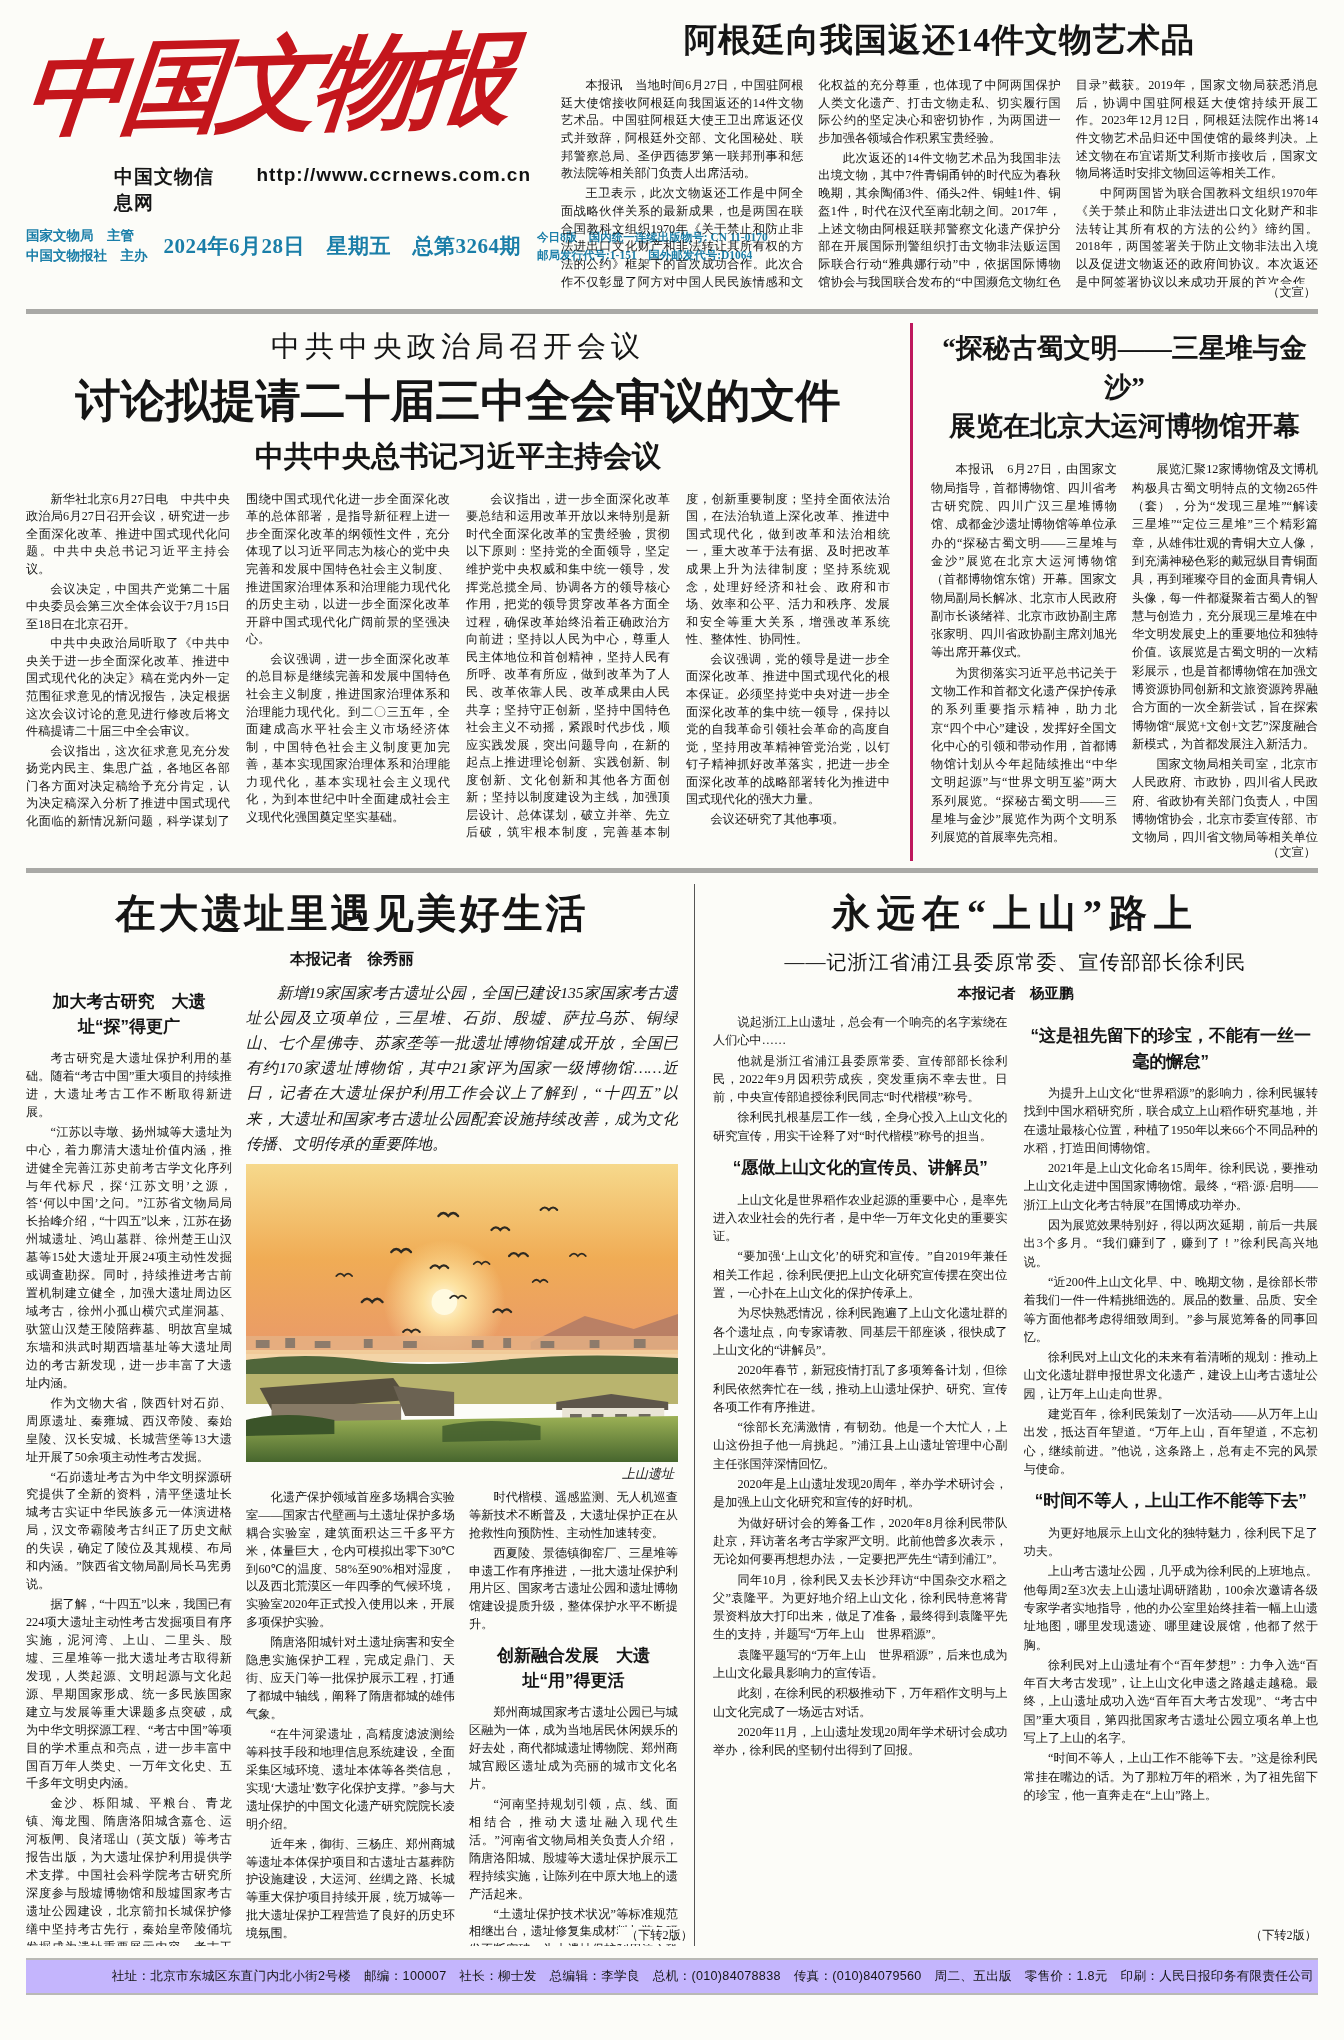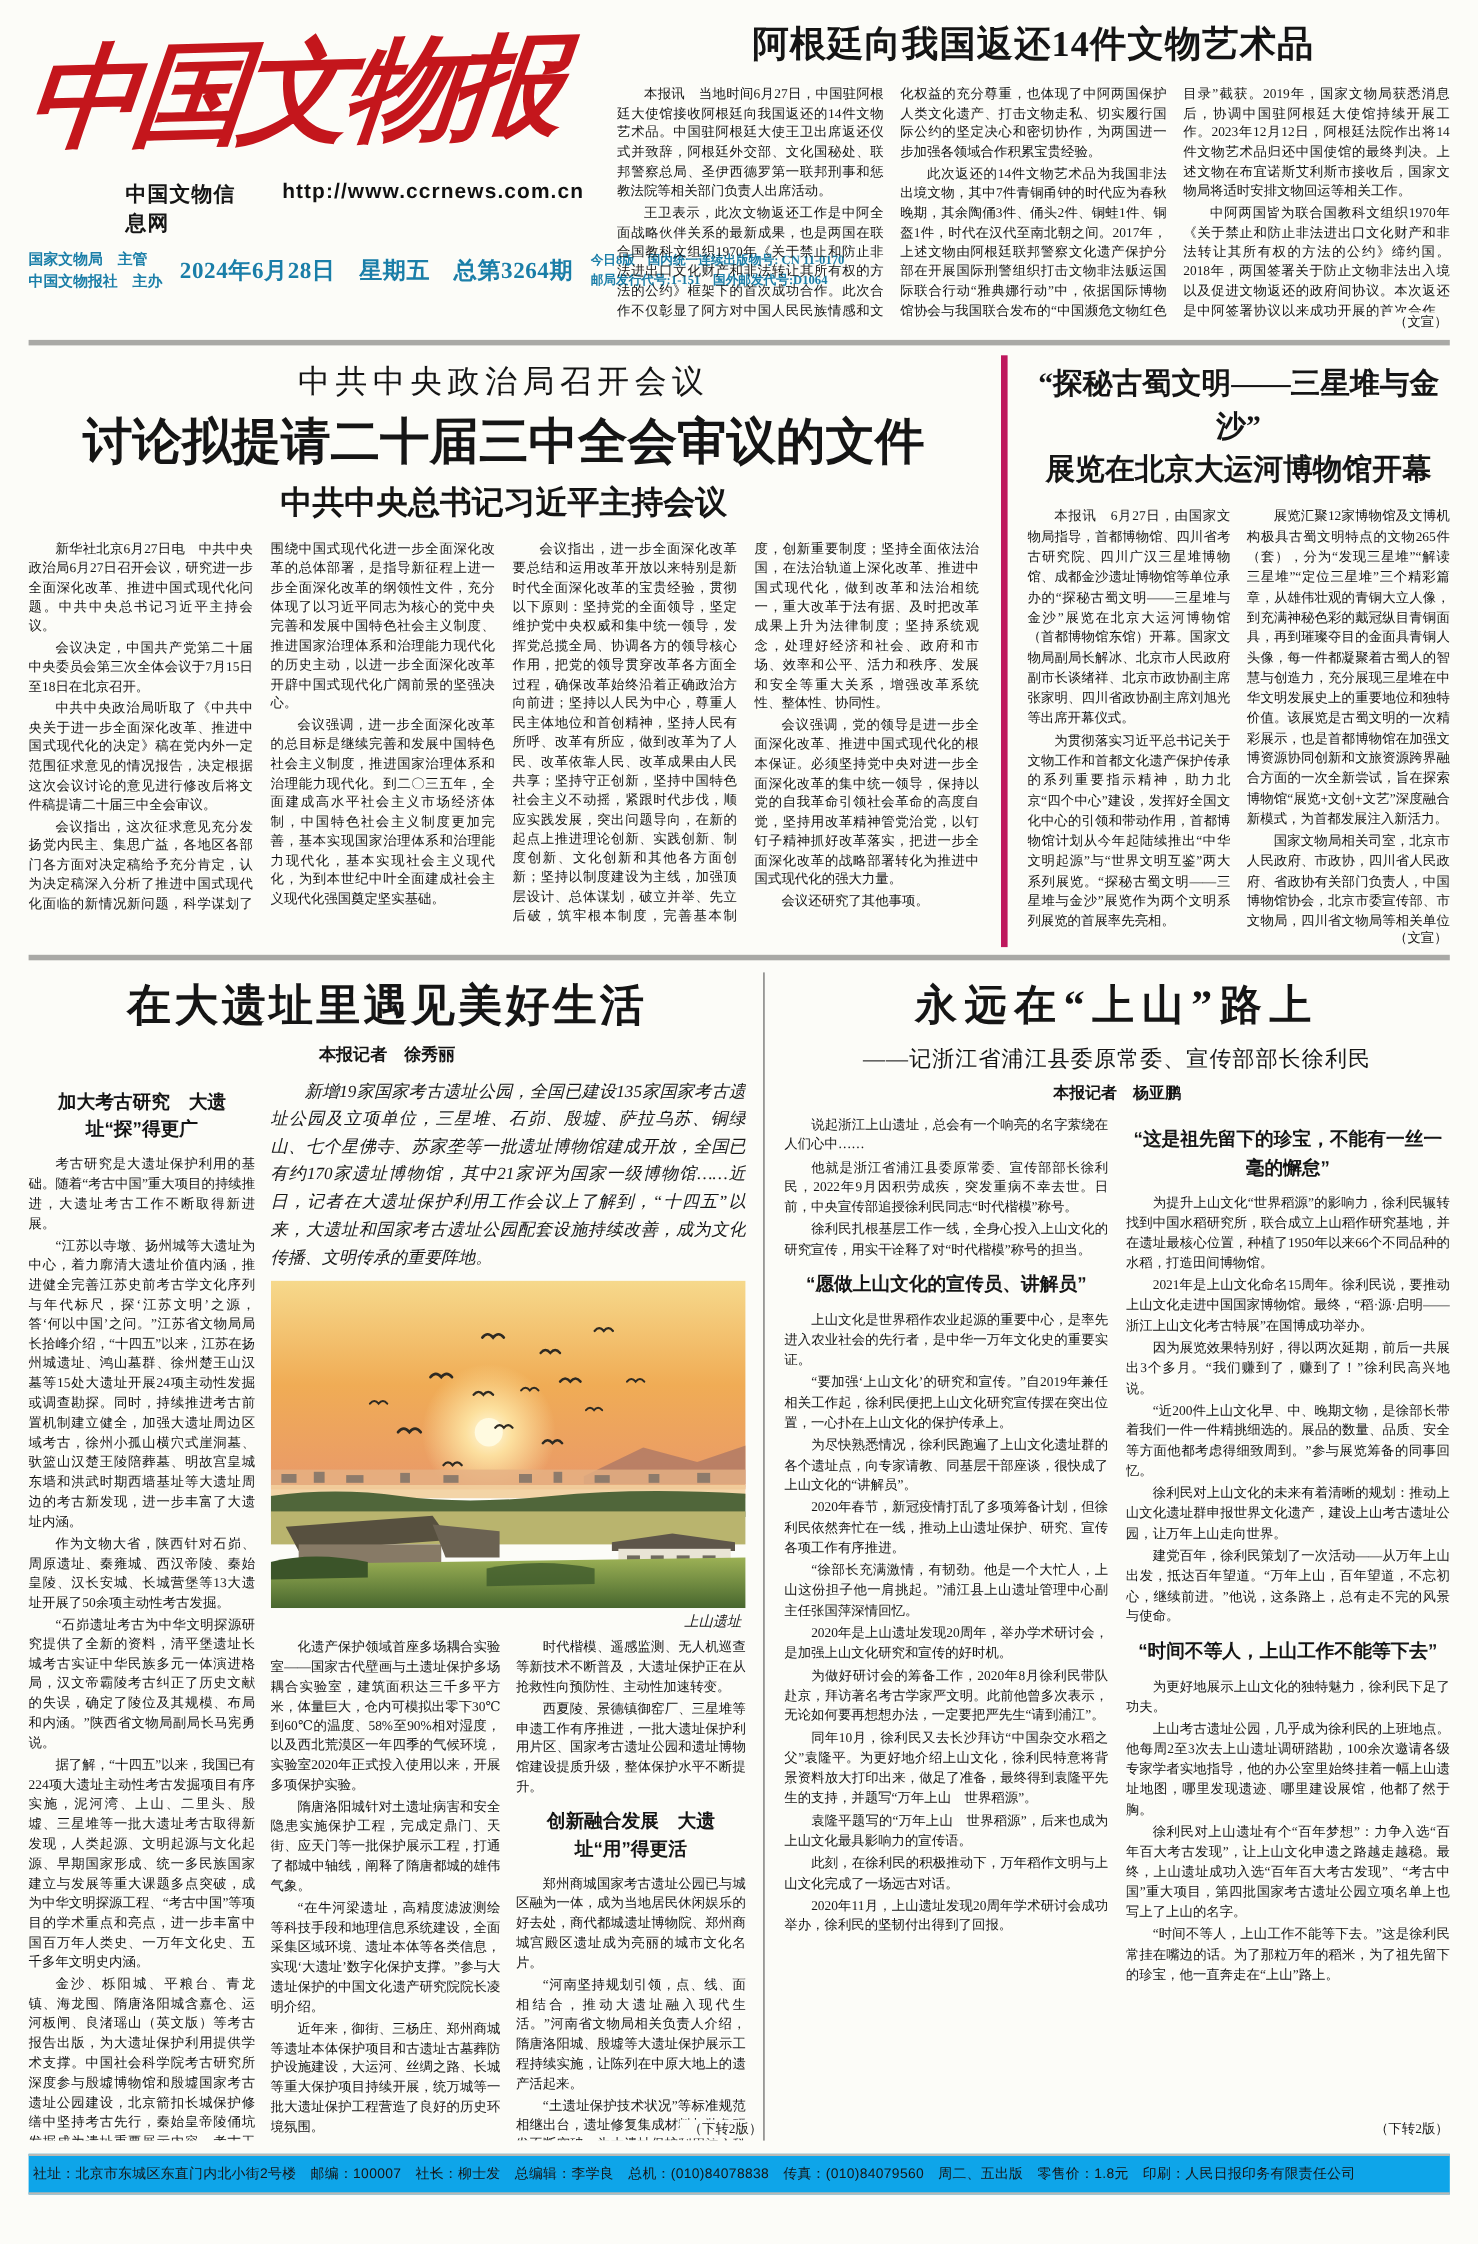--- a/index.html
+++ b/index.html
@@ -29,21 +29,21 @@
 
   
   .middle{display:flex;padding:2px 26px 0 26px;height:540px;}
   .politburo{width:884px;padding-right:20px;display:flex;flex-direction:column;}
   .pb-kicker{text-align:center;font-size:29px;letter-spacing:5px;margin:4px 0 8px 0;}
   .pb-head{text-align:center;font-size:45px;font-weight:bold;letter-spacing:0px;line-height:1.15;
            font-family:"Liberation Sans","DejaVu Sans",sans-serif;}
   .pb-sub{text-align:center;font-size:29px;font-weight:bold;margin:10px 0 14px 0;
           font-family:"Liberation Sans","DejaVu Sans",sans-serif;}
   .pb-body{flex:1;column-count:4;column-gap:16px;font-size:12.2px;line-height:1.44;text-align:justify;overflow:hidden;}
-  .exhibition{flex:1;border-left:6px solid #be185d;padding-left:18px;display:flex;flex-direction:column;}
+  .exhibition{flex:1;border-left:3px solid #be185d;padding-left:18px;display:flex;flex-direction:column;}
   .ex-head{text-align:center;font-weight:bold;font-size:27px;line-height:1.45;margin:6px 0 14px 0;}
   .ex-body{flex:1;column-count:2;column-gap:15px;font-size:12.2px;line-height:1.5;text-align:justify;
            overflow:hidden;position:relative;}
   .pin-sign{position:absolute;right:2px;bottom:0;background:#fcfcf8;padding-left:8px;font-size:12.2px;}
 
   
   .bottom{display:flex;padding:4px 26px 0 26px;height:1066px;}
   .dayizhi{width:668px;padding-right:16px;display:flex;flex-direction:column;position:relative;}
   .dz-head{text-align:center;font-size:40px;font-weight:bold;letter-spacing:3px;margin-top:2px;}
   .dz-byline{text-align:center;font-size:15.5px;font-weight:bold;margin:8px 0 10px 0;
@@ -62,22 +62,22 @@
 
   .shangshan{flex:1;border-left:1px solid #555;padding-left:18px;display:flex;flex-direction:column;position:relative;}
   .ss-head{text-align:center;font-size:38px;font-weight:bold;letter-spacing:7px;margin-top:4px;}
   .ss-sub{text-align:center;font-size:20px;margin:10px 0 4px 0;letter-spacing:1px;}
   .ss-byline{text-align:center;font-size:14.5px;font-weight:bold;margin:4px 0 10px 0;
              font-family:"Liberation Sans","DejaVu Sans",sans-serif;}
   .ss-cols{flex:1;display:flex;gap:16px;overflow:hidden;}
   .ss-col{flex:1;font-size:12.2px;line-height:1.5;text-align:justify;overflow:hidden;}
 
   
-  .footer{margin:12px 26px 0 26px;background:#0ea5e9;border-top:2px solid #b9b9b5;border-bottom:2px solid #b9b9b5;
-          padding:8px 4px;text-align:left;font-size:12.6px;letter-spacing:0.3px;
+  .footer{margin:12px 26px 0 26px;background:#c4b5fd;border-top:2px solid #b9b9b5;border-bottom:2px solid #b9b9b5;
+          padding:8px 4px;text-align:right;font-size:12.6px;letter-spacing:0.3px;
           font-family:"Liberation Sans","DejaVu Sans",sans-serif;}
 </style>
 </head>
 <body>
 
 <div class="page">
 
   <div class="header">
     <div class="mast">
       <div class="mast-title">中国文物报</div>

